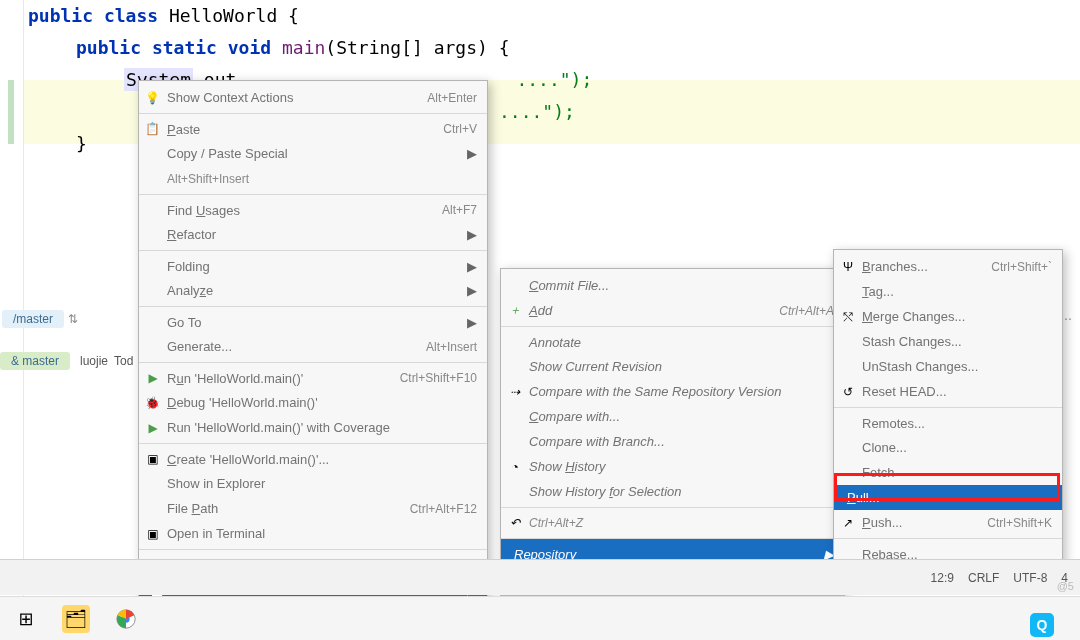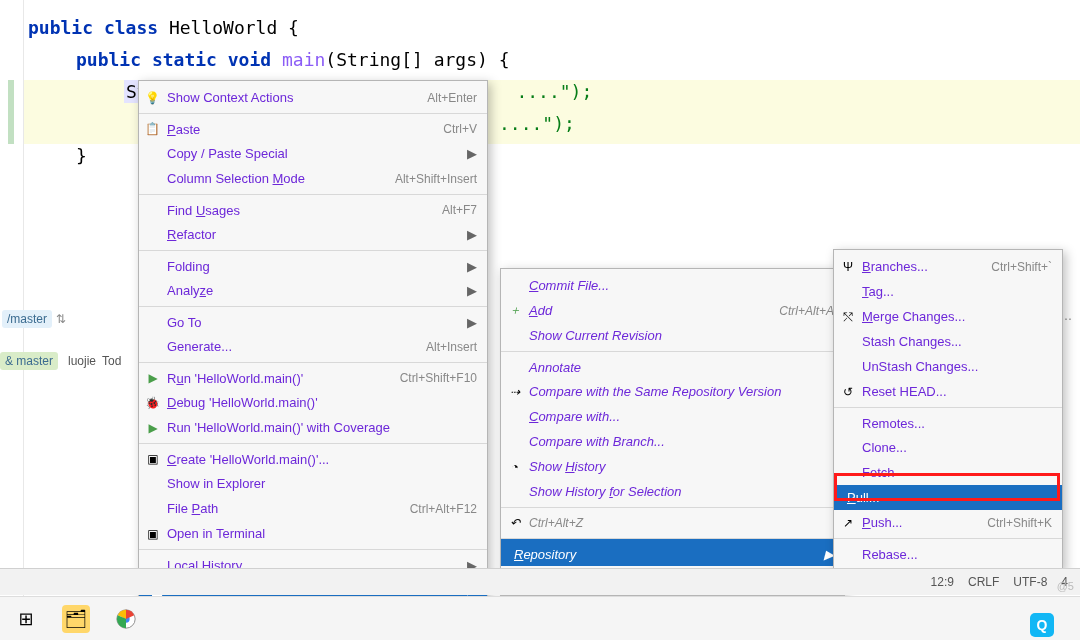--- a/index.html
+++ b/index.html
@@ -9,21 +9,20 @@
   background: #fff;
   width: 1080px;
   height: 640px;
   overflow: hidden;
   position: relative;
 }
 .editor {
   position: absolute;
   top: 0; left: 0; right: 0;
   padding-left: 28px;
-  padding-top: 12px;
   font-family: "Consolas", monospace;
   font-size: 18px;
   line-height: 32px;
 }
 .gutter {
   position: absolute;
   left: 0; top: 0; bottom: 0;
   width: 24px;
   background: #fff;
   border-right: 1px solid #e8e8e8;
@@ -37,41 +36,41 @@
   left: 0; top: 80px; height: 64px; width: 100%;
   background: #fcfce0;
   z-index: -1;
 }
 .greenbar { position:absolute; left:8px; width:6px; background:#c2e0c2; }
 .gb1 { top:80px; height:64px; }
 
 .status-bottom {
   position: absolute;
   left: 0; right: 0; bottom: 45px;
-  height: 27px;
+  height: 36px;
   background: #f2f2f2;
   border-top: 1px solid #d0d0d0;
   font-size: 12px;
   color: #555;
   display: flex;
   justify-content: flex-end;
   align-items: center;
   padding-right: 12px;
   gap: 14px;
 }
 .branch-row {
   position: absolute;
   left: 0; top: 310px; right: 0;
   font-size: 12px;
   color: #555;
   display: flex;
   align-items: center;
   padding-left: 2px;
 }
-.branch-tag { background:#e3f0fa; padding:2px 5px; border-radius:3px; margin-right:4px; color:#3b6b90;}
+.branch-tag { background:#e3f0fa; padding:2px 11px; border-radius:3px; margin-right:4px; color:#3b6b90;}
 .branch-row2 {
   position: absolute;
   left: 0; top: 346px;
   font-size: 12px; color:#555;
   display:flex; align-items:center;
 }
 .menu {
   position: absolute;
   background: #f7f7f7;
   border: 1px solid #b5b5b5;
@@ -82,21 +81,21 @@
 .menu-item {
   display: flex;
   align-items: center;
   height: 25px;
   padding: 0 10px 0 28px;
   position: relative;
   white-space: nowrap;
   cursor: default;
 }
 .menu-item.sep { border-top: 1px solid #d8d8d8; margin-top:3px; padding-top:3px; height:28px;}
-.menu-item .label { flex: 1; padding-right: 30px; color:#6d28d9;}
+.menu-item .label { flex: 1; padding-right: 30px; color:#737373;}
 .menu-item .shortcut { color: #888; font-size: 12px; text-align: center; }
 .menu-item .arrow { color: #666; margin-left: 8px; }
 .menu-item.selected { background: #1a6ec1; padding-left: 13px; }
 .menu-item.selected .label, .menu-item.selected .shortcut, .menu-item.selected .arrow { color: #fff; }
 .menu-item .icon { position: absolute; left: 6px; width: 16px; height:16px; display:flex; align-items:center; justify-content:center; font-size:12px;}
 .u { text-decoration: underline; }
 .menu1 { left: 138px; top: 80px; width: 350px; }
 .menu2 { left: 500px; top: 268px; width: 345px; font-style: italic; }
 .menu3 { left: 833px; top: 249px; width: 230px; }
 .redbox { position:absolute; border:3px solid #ff1a1a; pointer-events:none; left:834px; top:473px; width:226px; height:28px; z-index:50;}
@@ -111,21 +110,21 @@
 </style>
 </head>
 <body>
 
 <div class="gutter"></div>
 <div class="hlcode-bg"></div>
 <div class="greenbar gb1"></div>
 
 <div class="editor">
   <div><span class="kw">public</span> <span class="kw">class</span> <span class="cls">HelloWorld {</span></div>
-  <div style="padding-left:48px;"><span class="kw">public</span> <span class="kw">static</span> <span class="kw">void</span> <span style="color:#8b5cf6;">main</span><span>(String[] args) {</span></div>
+  <div style="padding-left:48px;"><span class="kw">public</span> <span class="kw">static</span> <span class="kw">void</span> <span style="color:#701a75;">main</span><span>(String[] args) {</span></div>
   <div style="padding-left:96px;"><span class="hl-sel">System</span><span>.out</span><span style="padding-left:280px;" class="str">....");</span></div>
   <div style="padding-left:96px;"><span style="padding-left:375px;" class="str">....");</span></div>
   <div style="padding-left:48px;"><span>}</span></div>
 </div>
 
 <div class="branch-row">
   <span class="branch-tag">/master</span>
     <span style="color:#888;">⇅</span>
   <span style="margin-left:auto;margin-right:8px;color:#888;">⋯</span>
 </div>
@@ -144,21 +143,20 @@
     <div class="menu-item sep">
       <span class="icon">📋</span>
       <span class="label"><span class="u">P</span>aste</span>
       <span class="shortcut">Ctrl+V</span>
     </div>
     <div class="menu-item">
       <span class="label">Copy / Paste Special</span>
       <span class="arrow">▶</span>
     </div>
     <div class="menu-item">
-      <span class="label">Column Selection <span class="u">M</span>ode</span>
       <span class="shortcut">Alt+Shift+Insert</span>
     </div>
     <div class="menu-item sep">
       <span class="label">Find <span class="u">U</span>sages</span>
       <span class="shortcut">Alt+F7</span>
     </div>
     <div class="menu-item">
       <span class="label"><span class="u">R</span>efactor</span>
       <span class="arrow">▶</span>
     </div>
@@ -225,25 +223,25 @@
   </div>
 <div class="menu menu2" id="menu2">
     <div class="menu-item">
       <span class="label"><span class="u">C</span>ommit File...</span>
     </div>
     <div class="menu-item">
       <span class="icon" style="color: rgb(74, 158, 74);">＋</span>
       <span class="label"><span class="u">A</span>dd</span>
       <span class="shortcut">Ctrl+Alt+A</span>
     </div>
+    <div class="menu-item sep">
+      <span class="label">Annotate</span>
+    </div>
     <div class="menu-item">
       <span class="label">Show Current Revision</span>
-    </div>
-    <div class="menu-item sep">
-      <span class="label">Annotate</span>
     </div>
     <div class="menu-item">
       <span class="icon">⇢</span>
       <span class="label">Compare with the Same Repository Version</span>
     </div>
     <div class="menu-item">
       <span class="label"><span class="u">C</span>ompare with...</span>
     </div>
     <div class="menu-item">
       <span class="label">Compare with Branch...</span>

